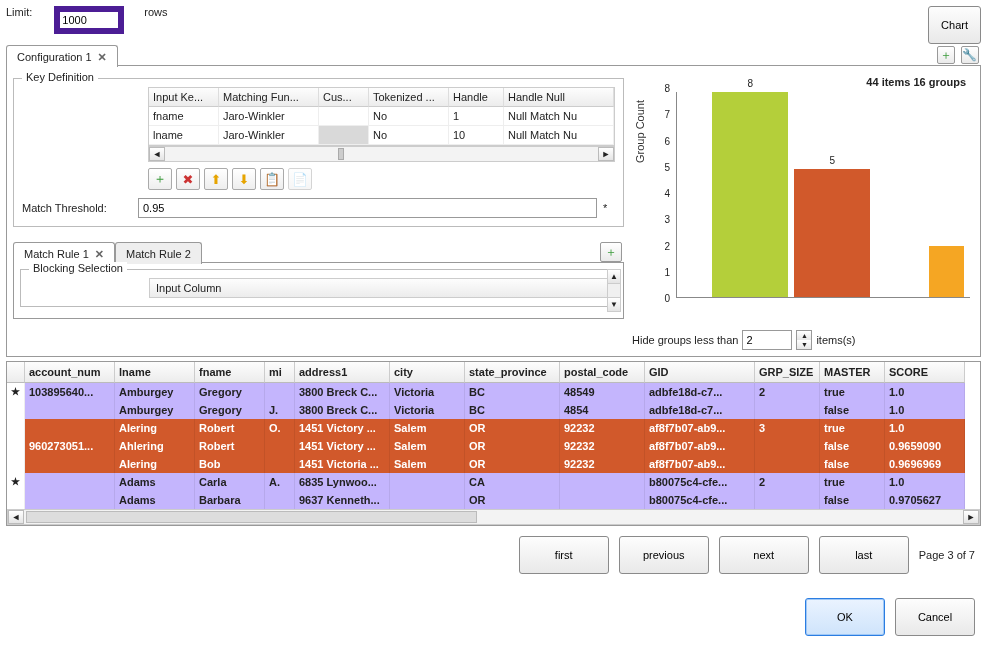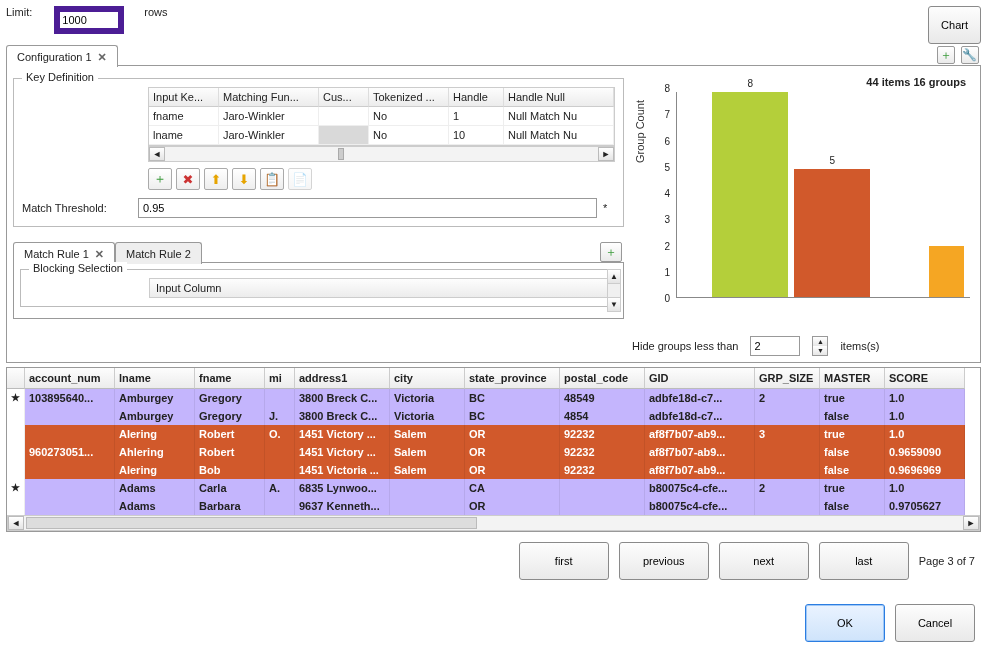--- a/index.html
+++ b/index.html
@@ -39,21 +39,21 @@
 .inner-group .scroll-v { position:absolute; right:2px; top:6px; bottom:6px; width:14px; background:#f0f0f0; border:1px solid #ccc; }
 .inner-group .scroll-v .up, .inner-group .scroll-v .dn { height:14px; display:flex; align-items:center; justify-content:center; font-size:8px; cursor:pointer; background:linear-gradient(#fff,#e4e4e4); border-bottom:1px solid #ccc;}
 .chart-title { text-align:right; font-weight:bold; padding:4px 8px 0 0; }
 .chart { position:relative; height:230px; margin-left:26px; }
 .ylabel { position:absolute; left:-24px; top:50%; transform: rotate(-90deg) translateX(40px); transform-origin:left top; font-size:11px; color:#333; white-space:nowrap; }
 .yticks { position:absolute; left:-4px; top:0; bottom:20px; width:20px; }
 .yticks div { position:absolute; right:4px; font-size:10px; transform:translateY(50%); }
 .plot { position:absolute; left:18px; right:4px; top:4px; bottom:20px; border-left:1px solid #888; border-bottom:1px solid #888; }
 .bar { position:absolute; bottom:0; }
 .bar .val { position:absolute; top:-14px; width:100%; text-align:center; font-size:10px; }
-.hide-row { display:flex; align-items:center; gap:12px; margin-top:18px; }
+.hide-row { display:flex; align-items:center; gap:4px; margin-top:12px; }
 .hide-row input { width:50px; border:1px solid #999; height:20px; padding:1px 3px; }
 .spinner { display:inline-flex; flex-direction:column; border:1px solid #999; }
 .spinner span { width:14px; height:9px; font-size:7px; display:flex; align-items:center; justify-content:center; background:linear-gradient(#fff,#e6e6e6); cursor:pointer; }
 .datatable-wrap { border:1px solid #999; margin-top:4px; overflow:hidden;font-weight:bold; }
 .datatable { display:grid; grid-template-columns: 18px 90px 80px 70px 30px 95px 75px 95px 85px 110px 65px 65px 80px; font-size:11px; }
 .datatable .h { background:linear-gradient(#fdfdfd,#ececec); border-right:1px solid #ccc; border-bottom:1px solid #bbb; padding:4px 4px; overflow:hidden; white-space:nowrap; }
 .datatable .c { border-right:1px solid rgba(0,0,0,.07); padding:3px 4px; overflow:hidden; white-space:nowrap; height:18px; }
 .g-green { background:#c4b5fd; }
 .g-orange { background:#d1592b; color:#fff; }
 .star { font-size:10px; }

